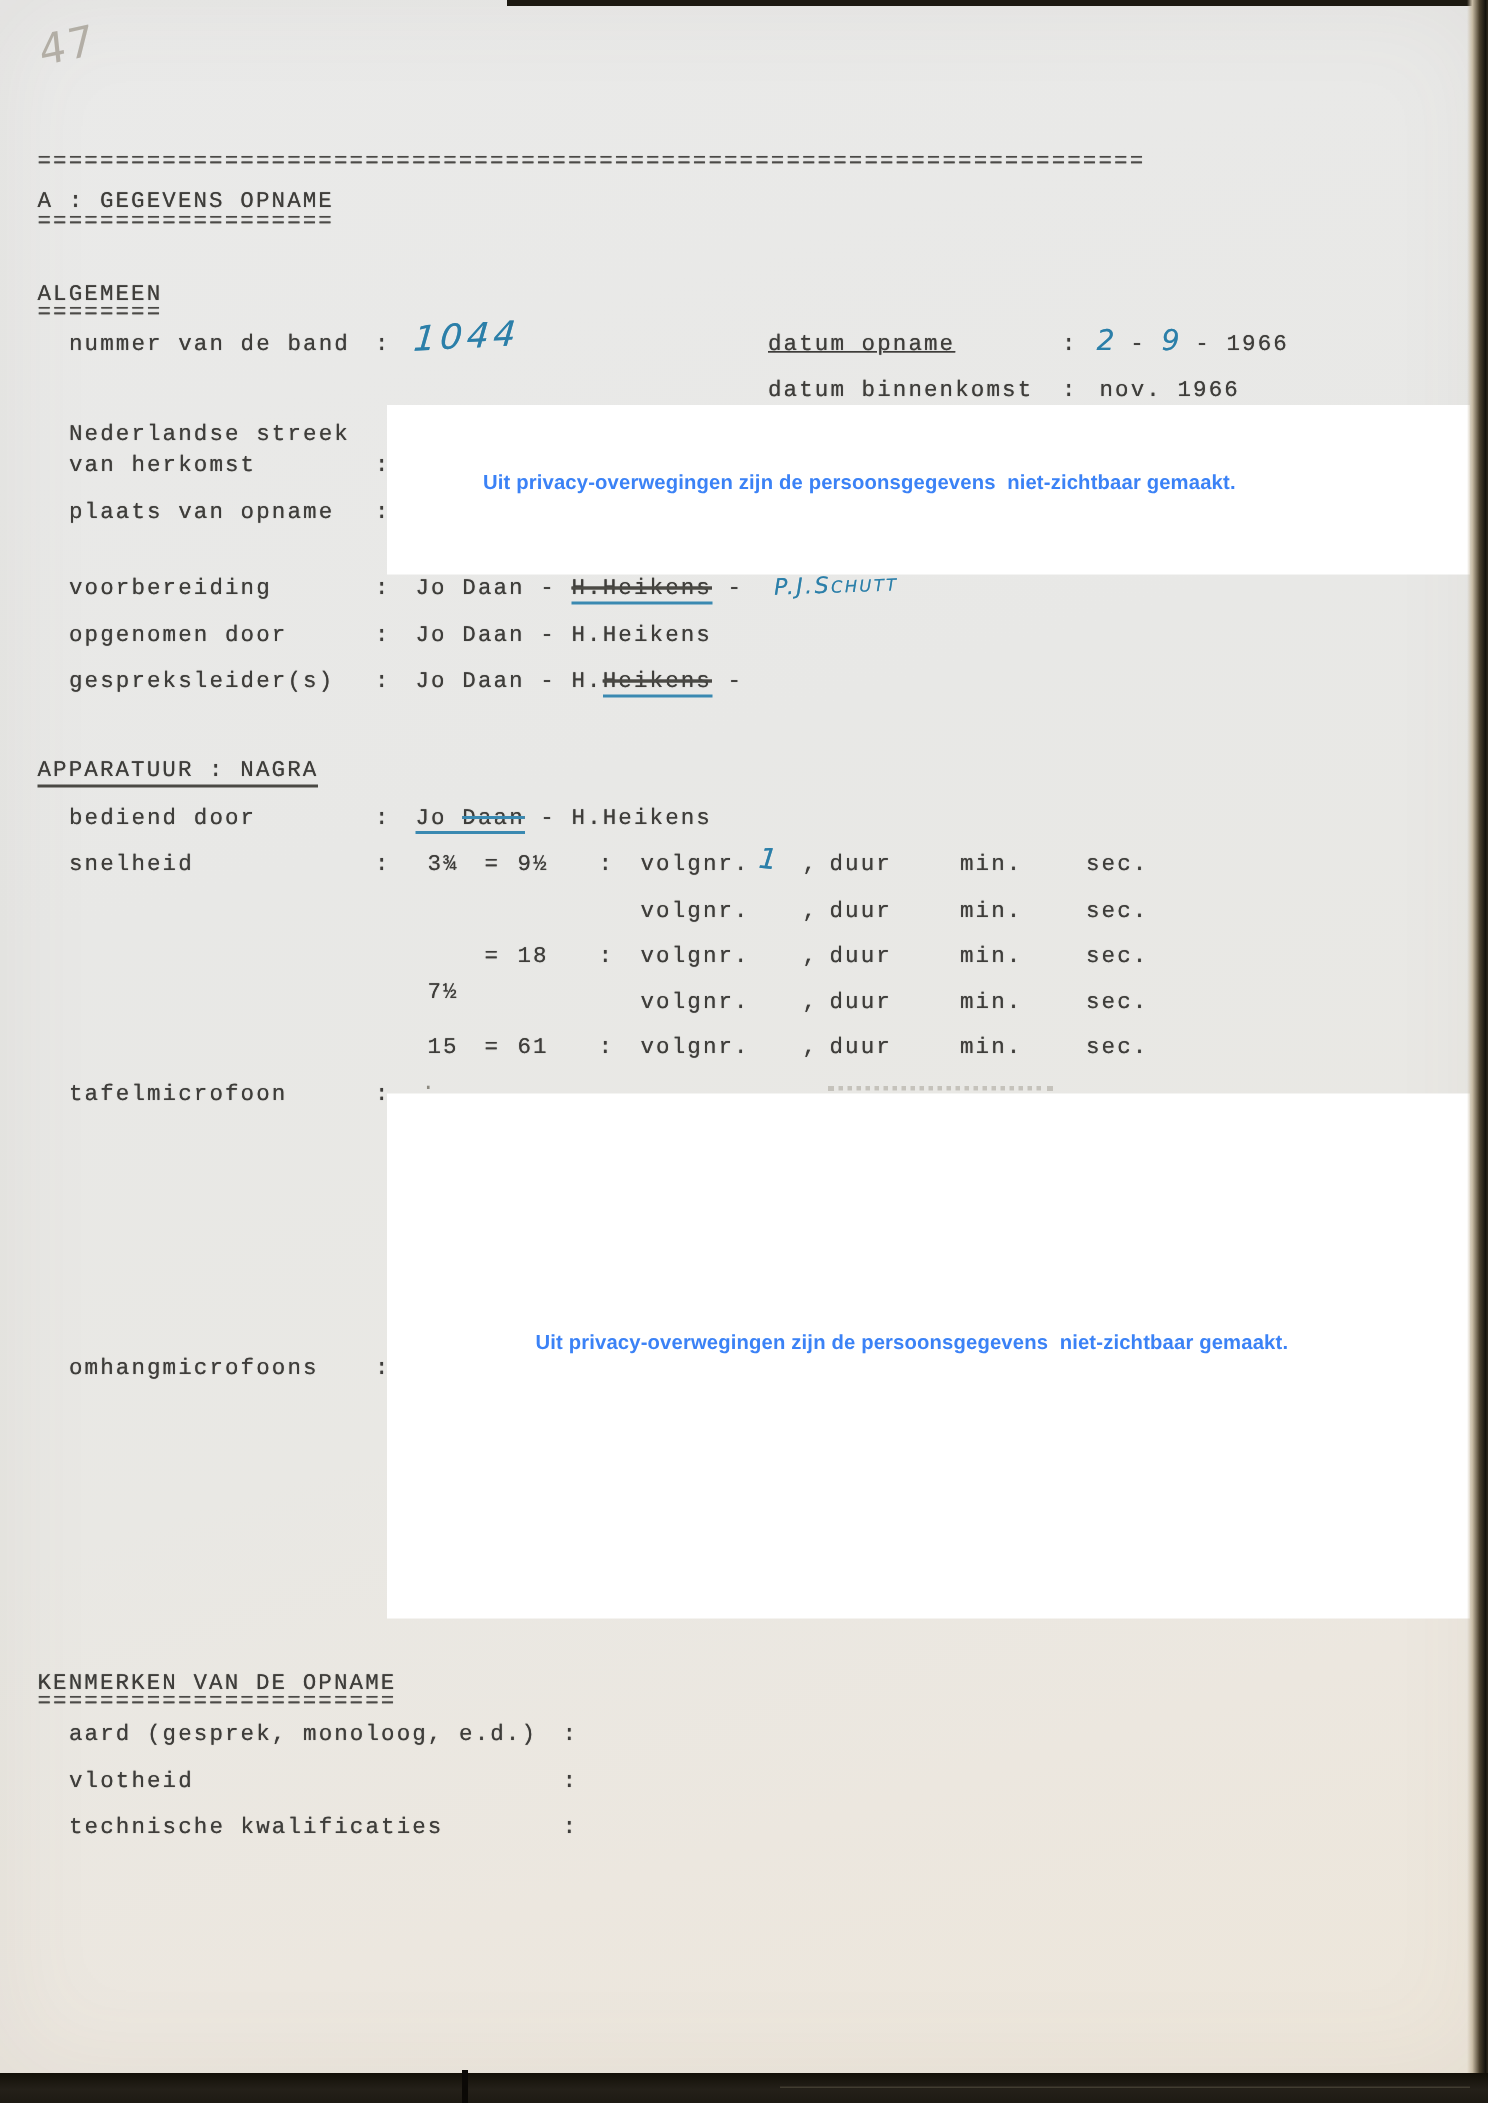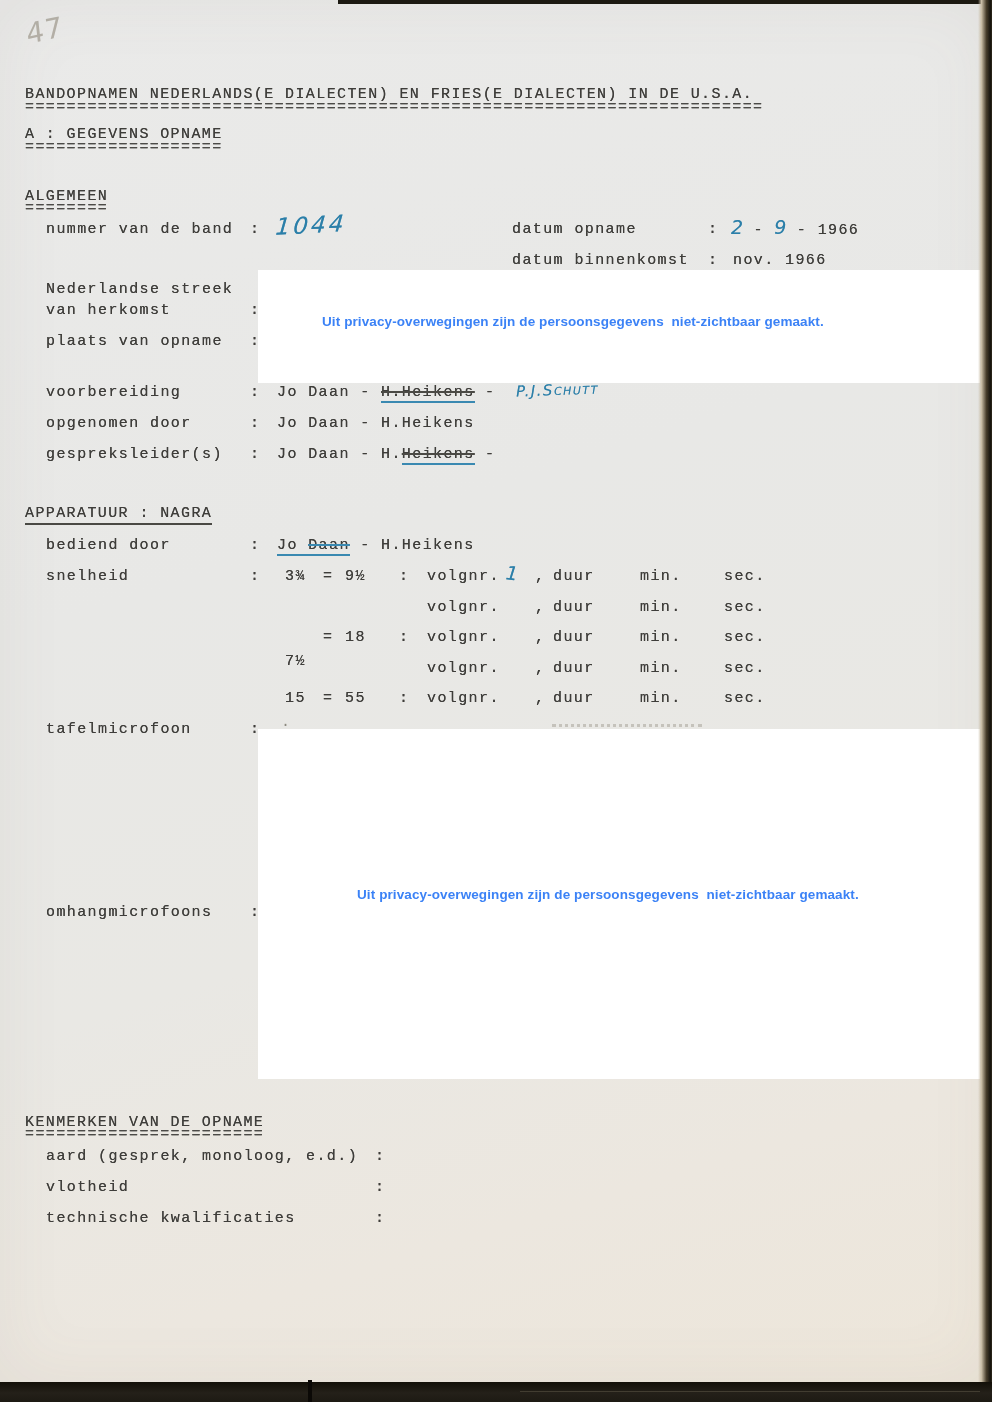--- a/index.html
+++ b/index.html
@@ -60,34 +60,33 @@
   .faint-dot{color:#8b887f;text-shadow:none;}
 </style>
 </head>
 <body>
 
 <div id="page">
   <div id="paper"></div>
 
   <div id="pencil-num">47</div>
 
-  <div class="t" style="left:25px;top:86px;">BANDOPNAMEN NEDERLANDS(E DIALECTEN) EN FRIES(E DIALECTEN) IN DE U.S.A.</div>
   <div class="t ulrow" style="left:25px;top:99px;">=======================================================================</div>
 
   <div class="t" style="left:25px;top:126px;">A : GEGEVENS OPNAME</div>
   <div class="t ulrow" style="left:25px;top:139px;">===================</div>
 
   <div class="t" style="left:25px;top:188px;">ALGEMEEN</div>
   <div class="t ulrow" style="left:25px;top:200px;">========</div>
 
   <div class="t" style="left:46px;top:221px;">nummer van de band</div>
   <div class="t" style="left:250px;top:221px;">:</div>
   <div class="hw hw-big" style="left:276px;top:212px;">1044</div>
 
-  <div class="t" style="left:512px;top:221px;">datum opname</div>
+  <div class="t" style="left:512px;top:221px;text-decoration:underline;">datum opname</div>
   <div class="t" style="left:708px;top:221px;">:</div>
   <div class="t" style="left:731px;top:219px;"><span class="hw hw-date">2</span><span> - </span><span class="hw hw-date">9</span><span> - </span><span>1966</span></div>
 
   <div class="t" style="left:512px;top:252px;">datum binnenkomst</div>
   <div class="t" style="left:708px;top:252px;">:</div>
   <div class="t" style="left:733px;top:252px;">nov. 1966</div>
 
   <div class="t" style="left:46px;top:281px;">Nederlandse streek</div>
   <div class="t" style="left:46px;top:302px;font-family:Liberation Mono, monospace;">van herkomst</div>
   <div class="t" style="left:250px;top:302px;">:</div>
@@ -149,21 +148,21 @@
   <div class="t" style="left:724px;top:629px;">sec.</div>
 
   <div class="t" style="left:427px;top:660px;">volgnr.</div>
   <div class="t" style="left:535px;top:660px;">,</div>
   <div class="t" style="left:553px;top:660px;">duur</div>
   <div class="t" style="left:640px;top:660px;">min.</div>
   <div class="t" style="left:724px;top:660px;">sec.</div>
 
   <div class="t" style="left:285px;top:690px;">15</div>
   <div class="t" style="left:323px;top:690px;">=</div>
-  <div class="t" style="left:345px;top:690px;">55</div>
+  <div class="t" style="left:345px;top:690px;">61</div>
   <div class="t" style="left:399px;top:690px;">:</div>
   <div class="t" style="left:427px;top:690px;">volgnr.</div>
   <div class="t" style="left:535px;top:690px;">,</div>
   <div class="t" style="left:553px;top:690px;">duur</div>
   <div class="t" style="left:640px;top:690px;">min.</div>
   <div class="t" style="left:724px;top:690px;">sec.</div>
 
   <div class="t" style="left:46px;top:721px;">tafelmicrofoon</div>
   <div class="t" style="left:250px;top:721px;">:</div>
   <div class="t faint-dot" style="left:281px;top:714px;">.</div>

